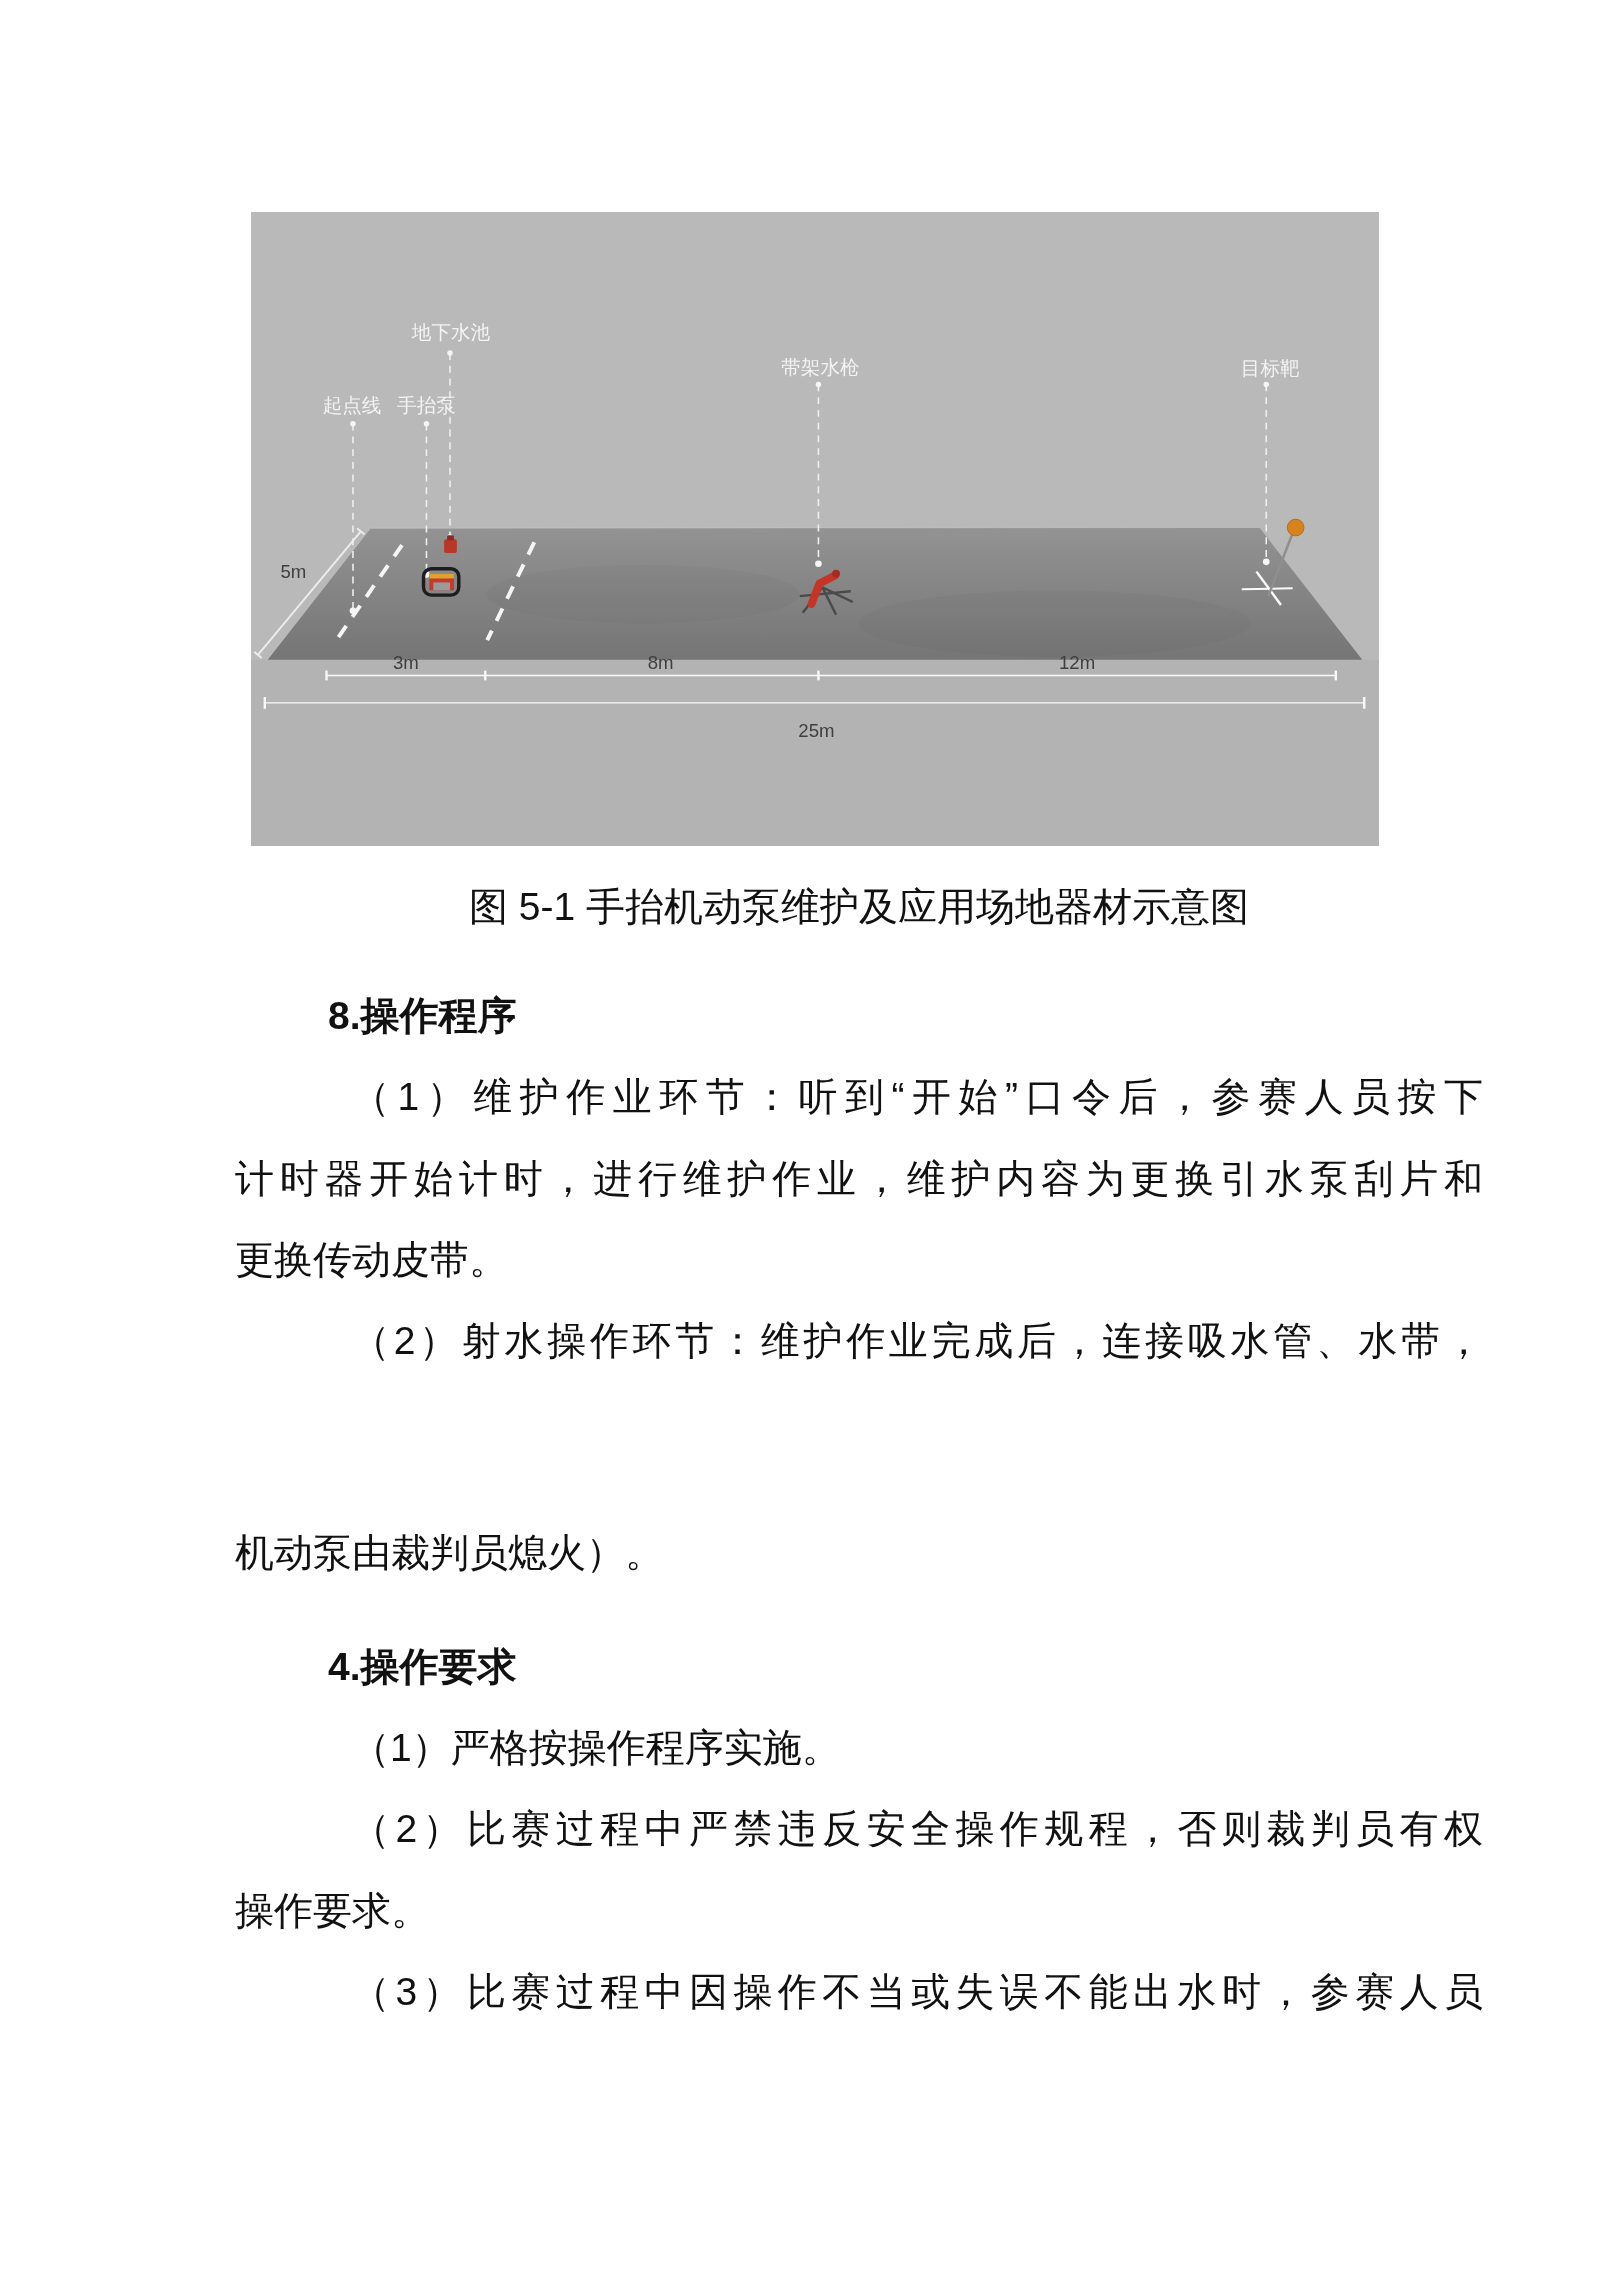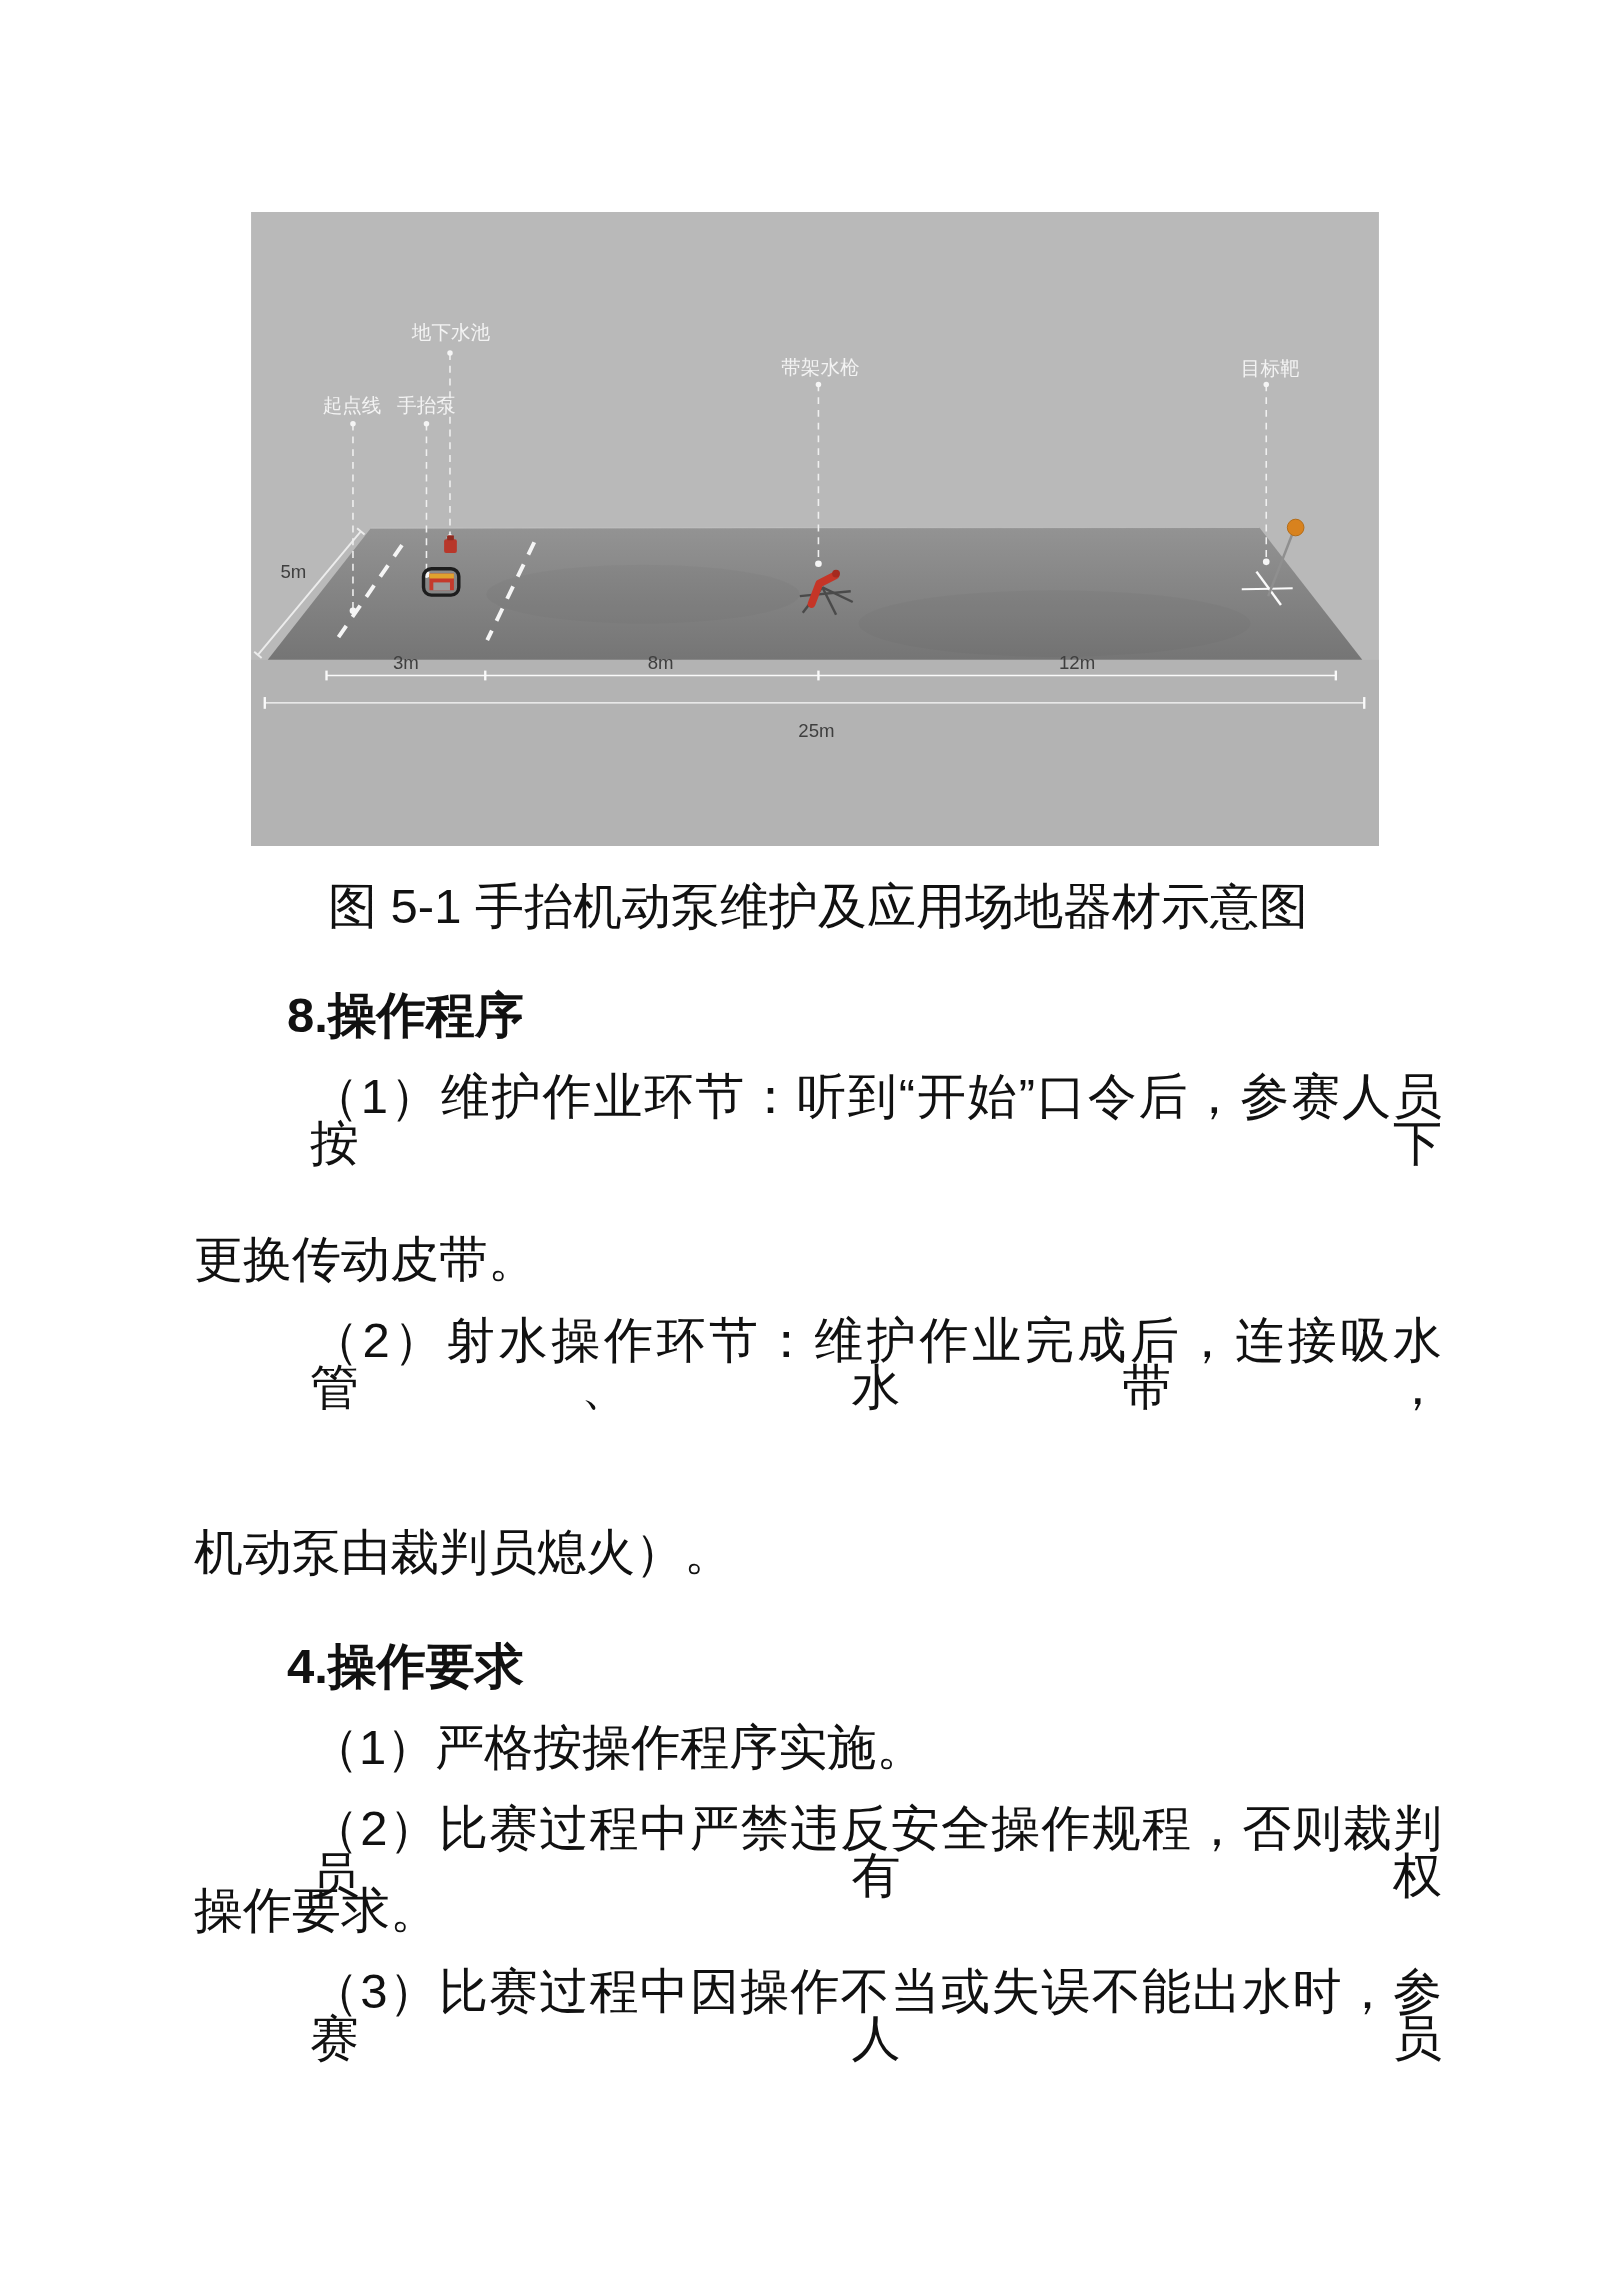--- a/index.html
+++ b/index.html
@@ -4,21 +4,21 @@
 <style>
   html,body{margin:0;padding:0;background:#ffffff;}
   #page{position:relative;width:1621px;height:2293px;background:#ffffff;overflow:hidden;
         font-family:"Liberation Sans","DejaVu Sans",sans-serif;color:#111;}
   
   #figure-wrap{position:absolute;left:251px;top:212px;width:1128px;height:634px;}
   #figure-wrap svg{display:block;}
   .fig-label{font-family:"Liberation Sans","DejaVu Sans",sans-serif;font-size:20px;fill:#f3f3f3;}
   .dim-label{font-family:"Liberation Sans","DejaVu Sans",sans-serif;font-size:19px;fill:#3f3f3f;}
   
-  .tline{position:absolute;height:47px;line-height:47px;font-size:49px;white-space:nowrap;}
+  .tline{position:absolute;height:47px;line-height:47px;font-size:39px;white-space:nowrap;margin-left:41px;}
   .caption{left:194px;width:1248px;text-align:center;white-space:nowrap;}
   .heading{left:287px;font-weight:700;}
   .body-full{left:194px;width:1248px;text-align:justify;text-align-last:justify;white-space:normal;}
   .body-full-ind{left:310px;width:1132px;text-align:justify;text-align-last:justify;white-space:normal;}
   .body-short{left:194px;}
   .body-short-ind{left:310px;}
 </style>
 </head>
 <body>
 
@@ -131,20 +131,21 @@
         <text class="dim-label" text-anchor="middle" x="577" y="536">25m</text>
       </g>
     </svg>
   </div>
 
   <div class="tline caption" style="top:883px;">图 5-1 手抬机动泵维护及应用场地器材示意图</div>
 
   <div class="tline heading" style="top:992px;">8.操作程序</div>
 
   <div class="tline body-full-ind" style="top:1073px;">（1）维护作业环节：听到“开始”口令后，参赛人员按下</div>
+  <div class="tline body-full" style="top:1155px;">计时器开始计时，进行维护作业，维护内容为更换引水泵刮片和</div>
   <div class="tline body-short" style="top:1236px;">更换传动皮带。</div>
 
   <div class="tline body-full-ind" style="top:1317px;">（2）射水操作环节：维护作业完成后，连接吸水管、水带，</div>
   <div class="tline body-short" style="top:1529px;">机动泵由裁判员熄火）。</div>
 
   <div class="tline heading" style="top:1643px;">4.操作要求</div>
 
   <div class="tline body-short-ind" style="top:1724px;">（1）严格按操作程序实施。</div>
   <div class="tline body-full-ind" style="top:1805px;">（2）比赛过程中严禁违反安全操作规程，否则裁判员有权</div>
   <div class="tline body-short" style="top:1887px;">操作要求。</div>

